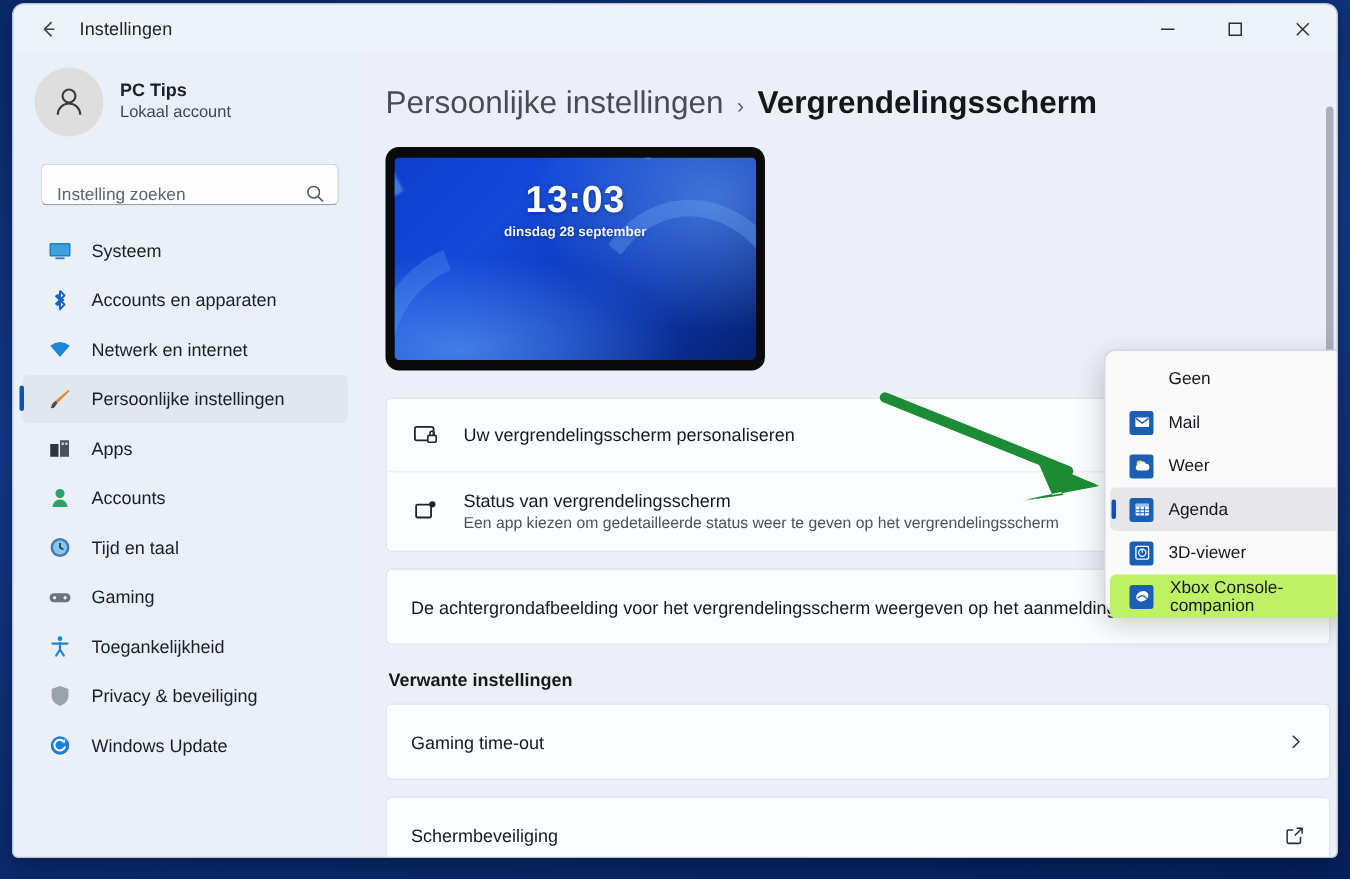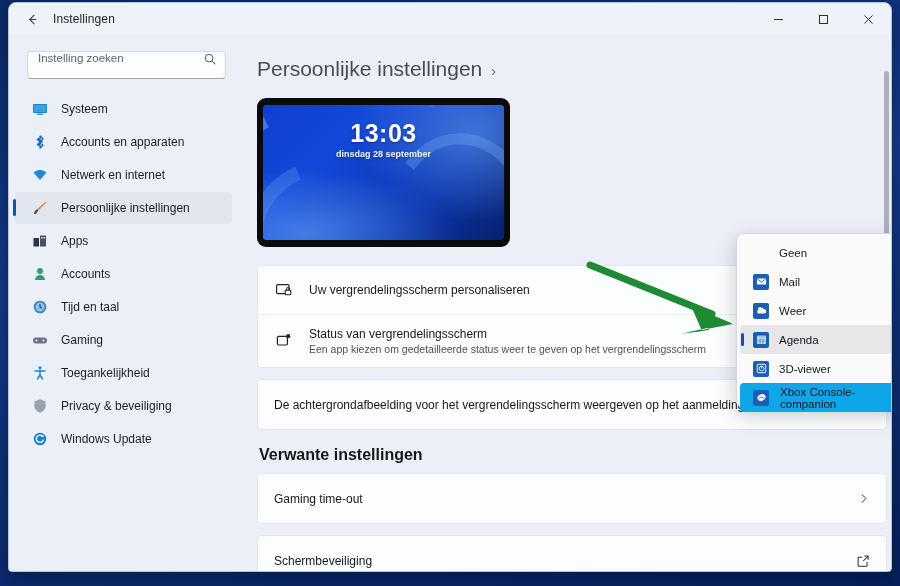--- a/index.html
+++ b/index.html
@@ -70,21 +70,21 @@
   }
   .acct-name { font-size: 12px; font-weight: bold; color: #1b1f27; line-height: 15px; }
   .acct-sub { font-size: 11px; color: #41474f; line-height: 15px; }
   .searchwrap { padding: 12px 14px 8px 18px; }
   .searchbox {
     height: 28px;
     background: #fdfdfe;
     border: 1px solid #d2d8e2;
     border-bottom: 1px solid #9aa3b2;
     border-radius: 4px;
-    display: flex; align-items: flex-start;
+    display: flex; align-items: flex-end;
     padding: 0 8px 0 10px;
   }
   .searchbox input {
     flex: 1; border: none; outline: none; background: transparent;
     font-family: "Liberation Sans", sans-serif;
     font-size: 11.5px; color: #2a2f38;
   }
   .searchbox input::placeholder { color: #5d646e; }
   .navlist { margin-top: 6px; }
   .navitem {
@@ -190,21 +190,21 @@
     gap: 15px;
   }
   .card-row.tall { min-height: 53px; }
   .card-row + .card-row { border-top: 1px solid #edf0f5; }
   .row-icon { width: 20px; display: flex; align-items: center; justify-content: center; flex-shrink: 0; color: #20242c; }
   .row-title { font-size: 12px; color: #14181f; line-height: 16px; }
   .row-sub { font-size: 10.5px; color: #4b515a; line-height: 15px; }
   .row-right { margin-left: auto; display: flex; align-items: center; color: #272c34; }
   .stack { margin-bottom: 11px; }
   .section-title {
-    font-size: 16px; font-weight: bold; color: #15191f;
+    font-size: 12px; font-weight: bold; color: #15191f;
     margin: 16px 0 9px 2px;
   }
   .card.single { margin-bottom: 11px; min-height: 51px; display: flex; align-items: center; }
   
   #dropdown {
     position: absolute;
     left: 727px; top: 230px;
     width: 164px; height: 175px;
     background: #fafafa;
     border: 1px solid #d3d8e0;
@@ -220,21 +220,21 @@
     border-radius: 4px;
     font-size: 11.5px; color: #141820;
     position: relative;
   }
   .dd-item.selected { background: #e7e7ea; }
   .dd-item.selected::before {
     content: ""; position: absolute;
     left: 1px; top: 8px; width: 3px; height: 13px;
     background: #0f52b4; border-radius: 2px;
   }
-  .dd-item.hover { background: #0ea5e9; gap: 11px; }
+  .dd-item.hover { background: #bef264; gap: 11px; }
   .dd-icon {
     width: 16px; height: 16px; border-radius: 2px;
     display: flex; align-items: center; justify-content: center;
     flex-shrink: 0;
   }
   .dd-noicon { width: 16px; flex-shrink: 0; }
   
   #arrow-overlay {
     position: absolute; left: 0; top: 0;
     width: 884px; height: 570px;
@@ -281,20 +281,32 @@
           <line x1="9.5" y1="1.5" x2="1.5" y2="9.5" stroke="#2b2f38" stroke-width="1"></line>
         </svg>
       </div>
     </div>
   </div>
 
   <div id="content">
 
     <div id="sidebar">
 
+      <div class="account">
+        <div class="avatar">
+          <svg width="26" height="26" viewBox="0 0 26 26">
+            <circle cx="13" cy="9" r="4.3" fill="none" stroke="#3a3a3a" stroke-width="1.4"></circle>
+            <path d="M5.5 21.5 a7.5 7.5 0 0 1 15 0" fill="none" stroke="#3a3a3a" stroke-width="1.4"></path>
+          </svg>
+        </div>
+        <div>
+          <div class="acct-name">PC Tips</div>
+          <div class="acct-sub">Lokaal account</div>
+        </div>
+      </div>
 
       <div class="searchwrap">
         <div class="searchbox">
           <input type="text" placeholder="Instelling zoeken" style="">
           <svg width="14" height="14" viewBox="0 0 16 16">
             <circle cx="7" cy="7" r="4.4" fill="none" stroke="#4a515b" stroke-width="1.1"></circle>
             <line x1="10.3" y1="10.3" x2="14" y2="14" stroke="#4a515b" stroke-width="1.1"></line>
           </svg>
         </div>
       </div>
@@ -415,20 +427,21 @@
         </div>
 
       </div>
     </div>
 
     <div id="main">
 
       <div class="breadcrumb">
         <span class="crumb-parent">Persoonlijke instellingen</span>
         <span class="crumb-sep">›</span>
+        <span class="crumb-current">Vergrendelingsscherm</span>
       </div>
 
       <div class="preview">
         <div class="preview-inner">
           <div class="bloom-a"></div>
           <div class="bloom-b"></div>
           <div class="bloom-c"></div>
           <div class="bloom-d"></div>
           <div class="lock-time">13:03</div>
           <div class="lock-date">dinsdag 28 september</div>

